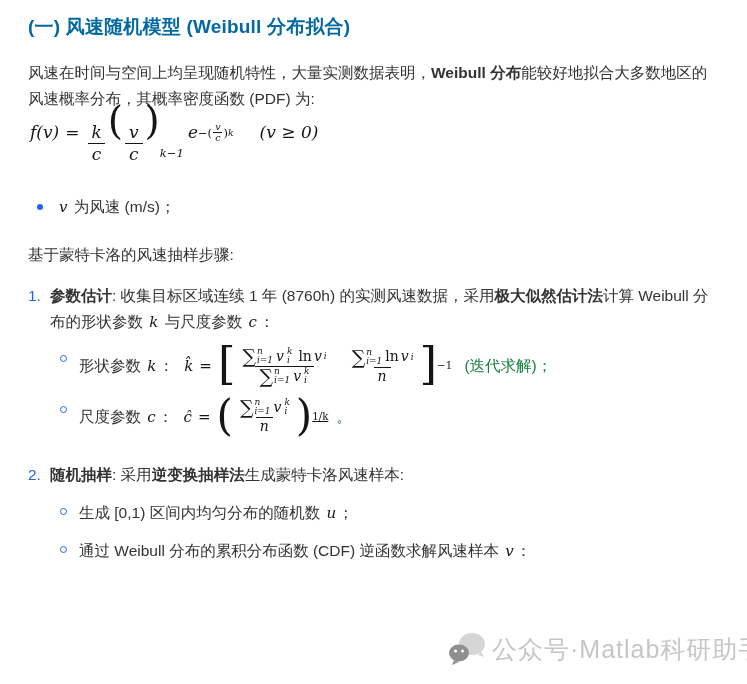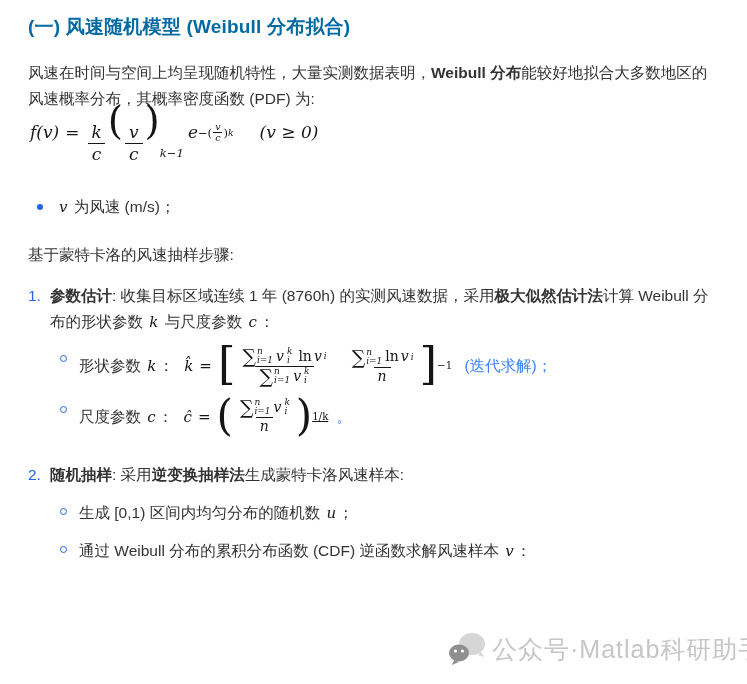--- a/index.html
+++ b/index.html
@@ -47,21 +47,21 @@
   .oli{display:flex;align-items:flex-start;font-size:15.5px;line-height:26px;margin:15px 0;}
   .onum{color:#2563eb;flex:none;width:22px;}
   .ocontent{flex:1;}
   .sublist{margin:4px 0 2px 10px;}
   .subli{display:flex;align-items:flex-start;margin:12px 0;}
   .circ{width:5px;height:5px;border-radius:50%;border:1.5px solid #2563eb;background:#fff;flex:none;margin:8px 12px 0 0;}
   .mathline{display:flex;align-items:center;font-size:15.5px;}
   .mathline .cjk{white-space:pre;}
   .bigmath{font-size:15px;display:inline-flex;align-items:center;margin-left:6px;}
   .bigmath .frac>.num,.bigmath .frac>.den{font-size:14px;}
-  .tailcjk{margin-left:8px;white-space:pre;color:#3b82f6;font-family:"Liberation Sans","DejaVu Sans",sans-serif;}
+  .tailcjk{margin-left:8px;white-space:pre;color:#15803d;font-family:"Liberation Sans","DejaVu Sans",sans-serif;}
   .inlinevar{font-size:15px;padding:0 2px;}
   .subtext{font-size:15.5px;line-height:26px;}
 
   
   .watermark{position:absolute;left:448px;top:632px;display:flex;align-items:center;z-index:6;pointer-events:none;}
   .wm-text{font-size:25px;color:rgba(195,195,195,0.95);letter-spacing:1px;margin-left:6px;white-space:nowrap;}
 </style>
 </head>
 <body>
 

